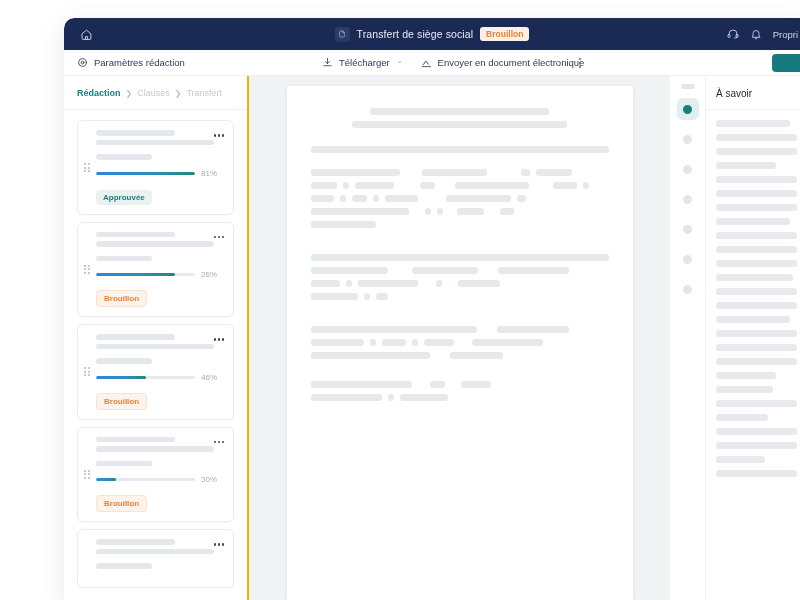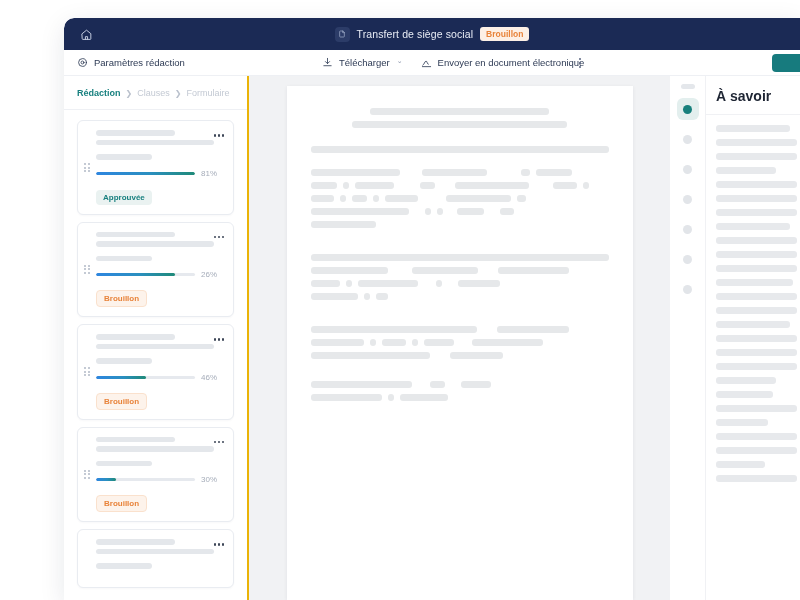--- a/index.html
+++ b/index.html
@@ -178,21 +178,21 @@
   #stepper .top-pill { width: 14px; height: 5px; border-radius: 3px; background: #e4e7eb; margin-bottom: 9px;}
   .step {
     width: 22px; height: 22px; border-radius: 6px;
     display: flex; align-items: center; justify-content: center;
     margin-bottom: 8px;
   }
   .step i { width: 9px; height: 9px; border-radius: 50%; background: #e2e5e9; display: block; }
   .step.active { background: #e3efee; }
   .step.active i { background: #17807c; }
   #right-content { flex: 1; padding: 12px 0 0 10px; overflow: hidden; }
-  #right-title { font-size: 14px; color: #1e2533; font-weight: 700; margin-bottom: 10px; }
+  #right-title { font-size: 10px; color: #1e2533; font-weight: 400; margin-bottom: 10px; }
   #right-rule { height: 1px; background: #f0f1f4; margin: 0 0 10px -10px; }
   #right-lines { display: flex; flex-direction: column; gap: 7px; }
   #right-lines span { height: 7px; border-radius: 3px; background: #e7e9ec; display: block; }
 </style>
 </head>
 <body>
 
 <div id="app-window">
 
   <div id="topbar">
@@ -209,20 +209,37 @@
       <span class="title-badge-icon">
         <svg width="8" height="8" viewBox="0 0 24 24" fill="none" stroke="#aab6d2" stroke-width="2" stroke-linecap="round" stroke-linejoin="round">
           <path d="M14 3H7a2 2 0 0 0-2 2v14a2 2 0 0 0 2 2h10a2 2 0 0 0 2-2V8z"></path>
           <path d="M14 3v5h5"></path>
         </svg>
       </span>
       <span class="doc-title">Transfert de siège social</span>
       <span class="status-chip">Brouillon</span>
     </div>
 
+    <div id="topbar-right">
+      <span class="ico">
+        <svg width="12" height="12" viewBox="0 0 24 24" fill="none" stroke="#c6cfe2" stroke-width="1.8" stroke-linecap="round" stroke-linejoin="round">
+          <path d="M4 14v-2a8 8 0 0 1 16 0v2"></path>
+          <path d="M20 15v2a3 3 0 0 1-3 3h-2"></path>
+          <rect x="2" y="13" width="4" height="6" rx="1.5"></rect>
+          <rect x="18" y="13" width="4" height="6" rx="1.5"></rect>
+        </svg>
+      </span>
+      <span class="ico">
+        <svg width="12" height="12" viewBox="0 0 24 24" fill="none" stroke="#c6cfe2" stroke-width="1.8" stroke-linecap="round" stroke-linejoin="round">
+          <path d="M18 16V11a6 6 0 1 0-12 0v5l-1.5 2.5h15z"></path>
+          <path d="M10 20a2 2 0 0 0 4 0"></path>
+        </svg>
+      </span>
+      <span class="tb-label">Propri</span>
+    </div>
   </div>
 
   <div id="toolbar">
     <div class="tb-item" id="tb-settings">
       <span class="ico">
         <svg width="11" height="11" viewBox="0 0 24 24" fill="none" stroke="#2d3a54" stroke-width="1.8" stroke-linecap="round" stroke-linejoin="round">
           <circle cx="12" cy="12" r="3.2"></circle>
           <circle cx="12" cy="12" r="8.5"></circle>
         </svg>
       </span>
@@ -264,21 +281,21 @@
 
   <div id="body-split">
 
     <div id="left-col">
 
       <div id="breadcrumb">
         <span class="bc-active">Rédaction</span>
         <span class="bc-sep">❯</span>
         <span class="bc-dim">Clauses</span>
         <span class="bc-sep">❯</span>
-        <span class="bc-dim">Formulaire</span>
+        <span class="bc-dim">Transfert</span>
       </div>
       <div id="bc-rule"></div>
 
 
       <div id="doc-list">
           <div class="doc-card"><div class="drag-handle">
               <i></i>
               <i></i>
               <i></i>
               <i></i>

